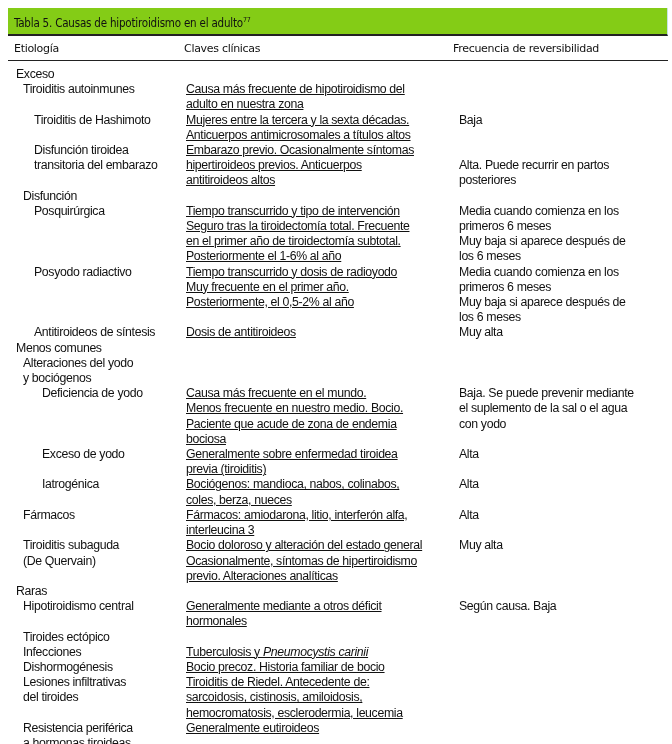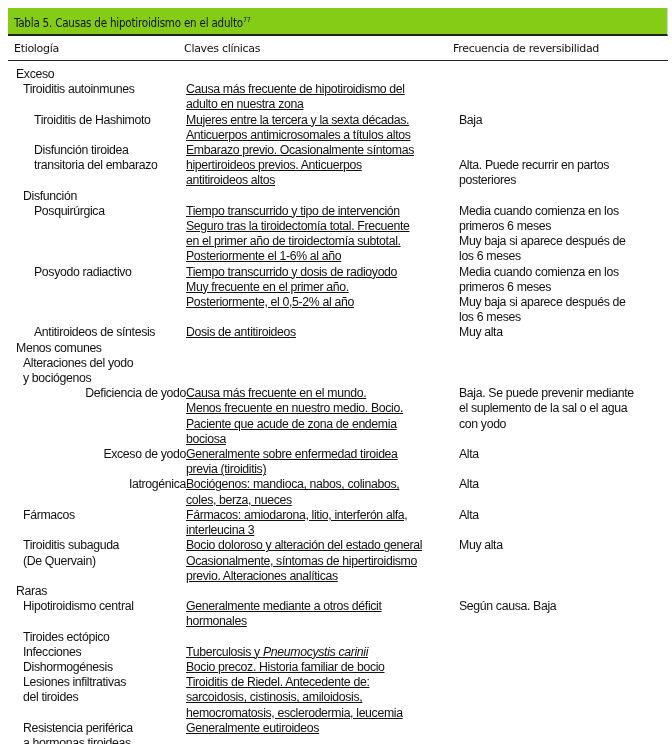--- a/index.html
+++ b/index.html
@@ -42,21 +42,21 @@
       border-bottom: 1.5px solid #222;
     }
     table { border-collapse: collapse; width: 660px; table-layout: fixed; }
     td { vertical-align: top; padding: 0; white-space: pre-line; }
     td.c1 { width: 170px; }
     td.c2 { width: 273px; text-decoration: underline; }
     td.c3 { width: 217px; }
     .l0 { padding-left: 8px !important; }
     .l1 { padding-left: 15px !important; }
     .l2 { padding-left: 26px !important; }
-    .l3 { padding-left: 34px !important; text-align: right; }
+    .l3 { padding-left: 34px !important; }
     .it { font-style: italic; margin-top: 32px; }
   </style>
 </head>
 <body>
 
 <div class="page">
   <div class="title-band"><span>Tabla 5. Causas de hipotiroidismo en el adulto</span><sup>77</sup></div>
 
   <div class="col-head">
     <span style="left:6px">Etiología</span>

